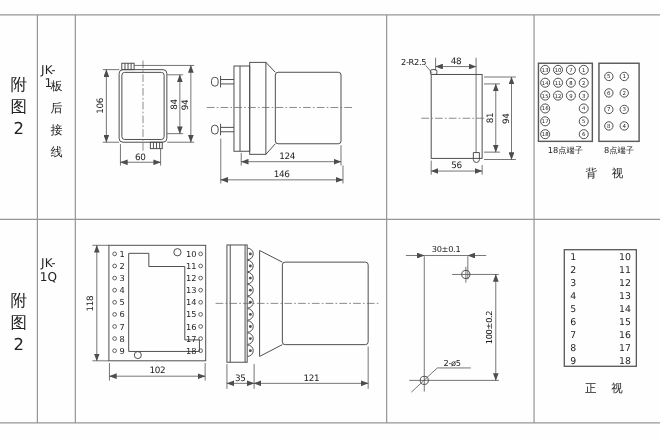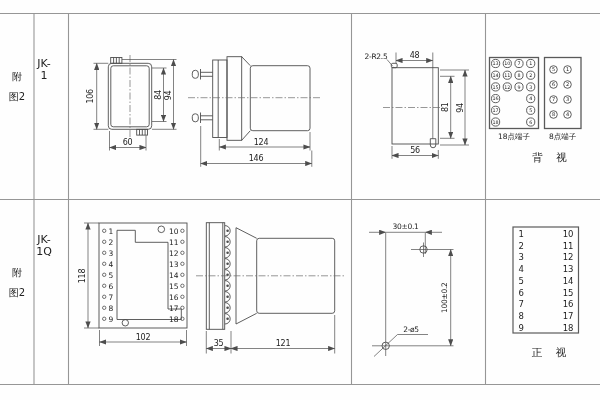--- a/index.html
+++ b/index.html
@@ -5,31 +5,32 @@
   html,body{margin:0;padding:0;background:#ffffff;}
   .page{position:relative;width:600px;height:400px;background:#fefefe;overflow:hidden;
         font-family:"DejaVu Sans",sans-serif;color:#1c1c1c;}
   .page svg{position:absolute;left:0;top:0;}
   svg text{font-family:"DejaVu Sans",sans-serif;fill:#1c1c1c;}
   .dim{font-size:8px;letter-spacing:-0.3px;}
   .dim-sm{font-size:7.5px;letter-spacing:-0.3px;}
   .cjk-label{font-size:7.5px;}
   .view-label{font-size:10.5px;letter-spacing:5px;}
   .vstack{position:absolute;text-align:center;word-break:break-all;color:#222;}
-  .flab{left:8px;width:18px;font-size:10px;line-height:20px;}
+  .flab{left:8px;width:18px;font-size:15px;line-height:20px;}
   .model{left:34px;width:20px;font-size:11px;line-height:12px;text-align:center;position:absolute;color:#222;}
   .wiring{left:43px;width:17px;font-size:11px;line-height:20px;}
 </style>
 </head>
 <body>
 
 <div class="page">
 
   <div class="vstack flab" style="top:67px">附图2</div>
   <div class="model" style="top:58px">JK-1</div>
+  <div class="vstack wiring" style="top:69px">板后接线</div>
 
   <div class="vstack flab" style="top:263px">附图2</div>
   <div class="model" style="top:234px">JK-1Q</div>
 
   <svg width="600" height="400" viewBox="0 0 600 400">
     <defs>
       <marker id="ar" viewBox="0 0 8 6" refX="7.6" refY="3" markerWidth="7" markerHeight="5.2" orient="auto-start-reverse" markerUnits="userSpaceOnUse">
         <path d="M0,0 L8,3 L0,6 Z" fill="#4d4d4d"></path>
       </marker>
     </defs>

